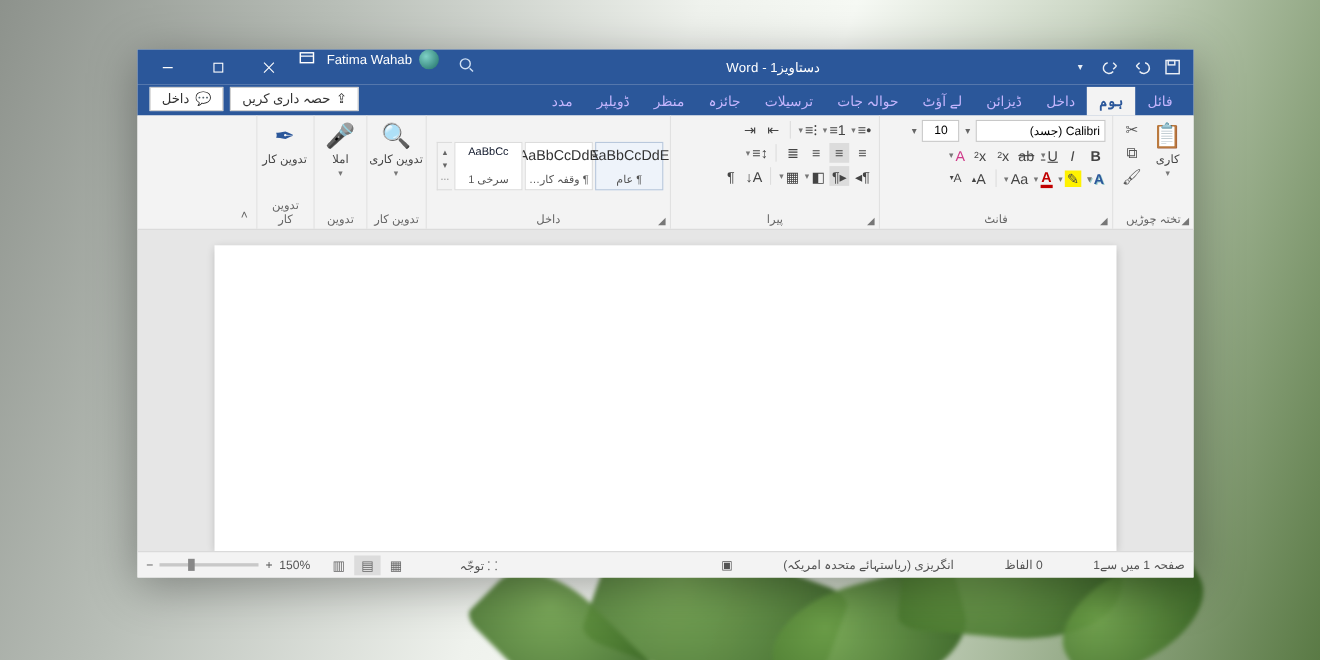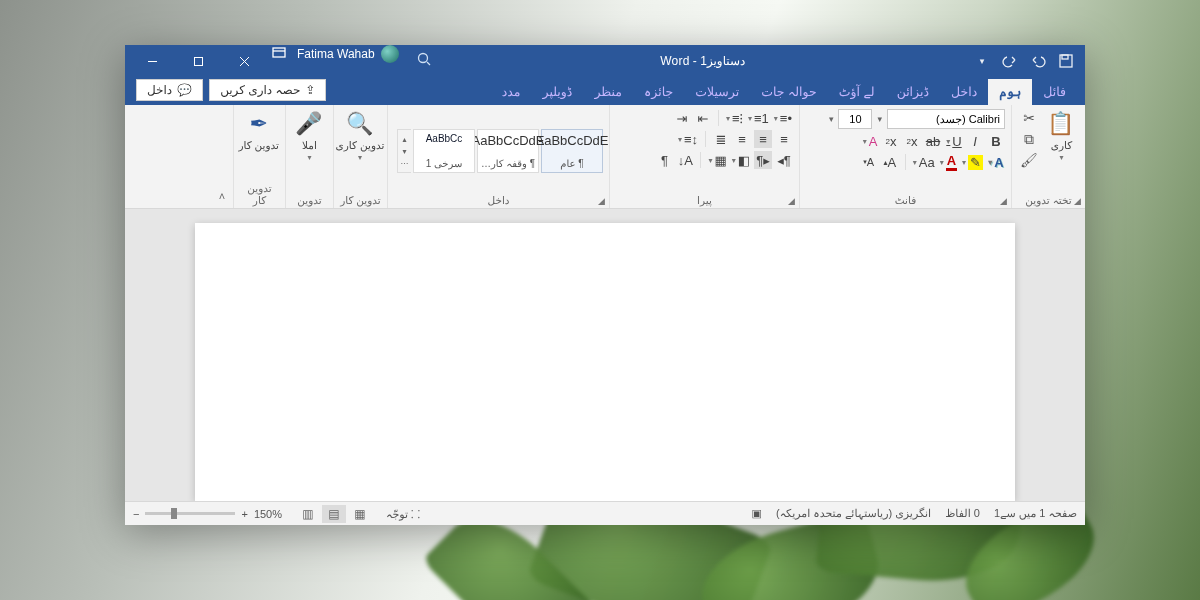--- a/index.html
+++ b/index.html
@@ -74,21 +74,21 @@
   .stylecard .nm{ font-size:10px; color:#555; white-space:nowrap;}
   .stylemore{ width:14px; display:flex; flex-direction:column; justify-content:center; gap:3px; border:1px solid #dcdcdc; border-right:none;}
   .stylemore div{ font-size:8px; text-align:center; color:#666;}
 
   
   .docarea{ flex:1; background:#e6e6e6; display:flex; justify-content:center; overflow:hidden;}
   .page{ width:820px; background:#fff; margin-top:14px; box-shadow:0 2px 8px rgba(0,0,0,.2);}
 
   
   .status{ height:24px; background:#f3f3f3; border-top:1px solid #d8d8d8; display:flex; align-items:center; font-size:11px; color:#555; direction:rtl; padding:0 8px; gap:14px;}
-  .status .seg{ white-space:nowrap;}
+  .status .seg{ white-space:nowrap;margin-left:32px;}
   .status .spacer{flex:1;}
   .viewbtns{ display:flex; gap:2px; direction:ltr;}
   .viewbtn{ width:24px;height:18px; border:1px solid transparent; display:flex;align-items:center;justify-content:center; font-size:12px; color:#666;}
   .viewbtn.act{ background:#dcdcdc;}
   .zoom{ display:flex; align-items:center; gap:6px; direction:ltr;}
   .slider{ width:90px; height:3px; background:#c8c8c8; position:relative;}
   .slider::after{content:"";position:absolute; left:28%; top:-4px; width:6px;height:11px;background:#888;}
 
   svg.ic{ width:16px;height:16px; fill:none; stroke:currentColor; stroke-width:1.3;}
 </style>
@@ -195,21 +195,21 @@
           <span class="ic">📋</span>
           <span class="lbl">کاری</span>
           <span style="font-size:8px;color:#777">▾</span>
         </div>
         <div class="cols">
           <div class="smic">✂</div>
           <div class="smic">⧉</div>
           <div class="smic">🖌</div>
         </div>
       </div>
-      <div class="group-label"><span>تختہ تدوین</span><span class="dlg-launch">◢</span></div>
+      <div class="group-label"><span>تختہ چوڑیں</span><span class="dlg-launch">◢</span></div>
     </div>
 
     <div class="group" style="width:212px">
       <div class="group-body">
         <div class="fontbox">
           <div class="fr">
             <input class="fontinput" value="Calibri (جسد)" style="">
             <span class="ddarr">▾</span>
             <input class="sizeinput" value="10" style="">
             <span class="ddarr">▾</span>

